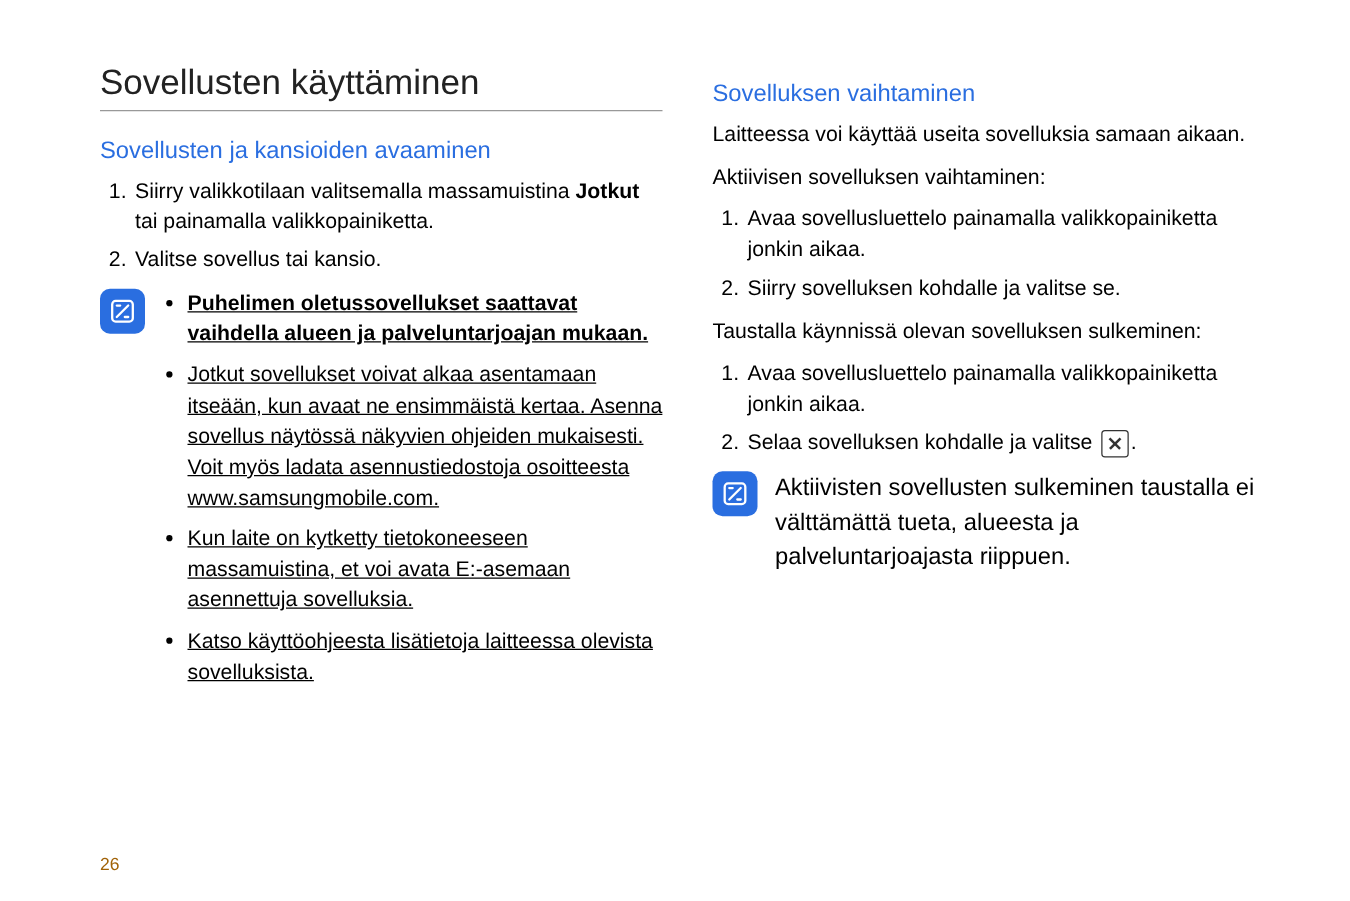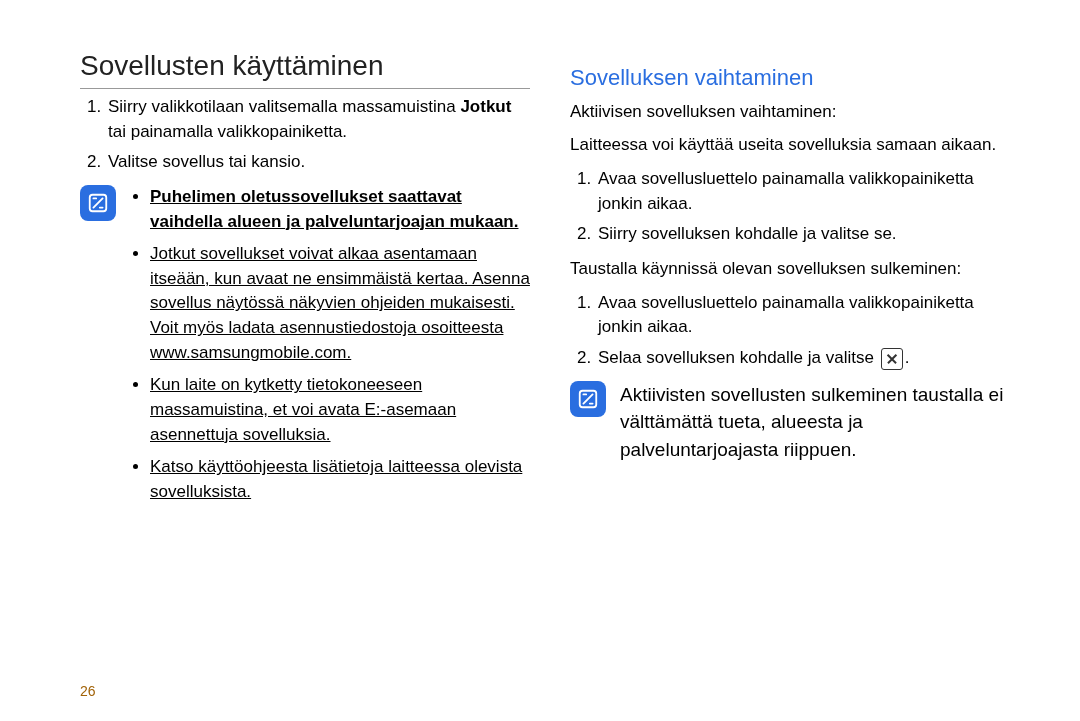--- a/index.html
+++ b/index.html
@@ -23,21 +23,21 @@
   }
   h1 {
     font-size: 28px;
     font-weight: 400;
     margin: 0 0 6px 0;
     padding-bottom: 6px;
     border-bottom: 1px solid #999;
     color: #222;
   }
   h2 {
-    font-size: 22px;
+    font-size: 19px;
     font-weight: 400;
     color: #2a6ee0;
     margin: 20px 0 8px 0;
     line-height: 1.25;
   }
   .right-col h2:first-child {
     margin-top: 14px;
   }
   p {
     font-size: 17px;
@@ -130,20 +130,21 @@
 </style>
 </head>
 <body>
 
 <div class="page-wrap">
 <div class="page">
 
   <div class="col">
     <h1>Sovellusten käyttäminen</h1>
 
+    <h2>Sovellusten ja kansioiden avaaminen</h2>
 
     <ol>
       <li>
         <span>Siirry valikkotilaan valitsemalla massamuistina </span><span class="bold-part">Jotkut</span><span> tai painamalla valikkopainiketta.</span>
       </li>
       <li>Valitse sovellus tai kansio.</li>
     </ol>
 
     <div class="note-block">
       <div class="note-icon">
@@ -157,22 +158,22 @@
         <li><span class="bold-part">Puhelimen oletussovellukset saattavat vaihdella alueen ja palveluntarjoajan mukaan.</span></li>
         <li>Jotkut sovellukset voivat alkaa asentamaan itseään, kun avaat ne ensimmäistä kertaa. Asenna sovellus näytössä näkyvien ohjeiden mukaisesti. Voit myös ladata asennustiedostoja osoitteesta www.samsungmobile.com.</li>
         <li>Kun laite on kytketty tietokoneeseen massamuistina, et voi avata E:-asemaan asennettuja sovelluksia.</li>
         <li>Katso käyttöohjeesta lisätietoja laitteessa olevista sovelluksista.</li>
       </ul>
     </div>
   </div>
 
   <div class="col right-col">
     <h2>Sovelluksen vaihtaminen</h2>
+    <p>Laitteessa voi käyttää useita sovelluksia samaan aikaan.</p>
     <p>Aktiivisen sovelluksen vaihtaminen:</p>
-    <p>Laitteessa voi käyttää useita sovelluksia samaan aikaan.</p>
     <ol>
       <li>Avaa sovellusluettelo painamalla valikkopainiketta jonkin aikaa.</li>
       <li>Siirry sovelluksen kohdalle ja valitse se.</li>
     </ol>
 
     <p>Taustalla käynnissä olevan sovelluksen sulkeminen:</p>
     <ol>
       <li>Avaa sovellusluettelo painamalla valikkopainiketta jonkin aikaa.</li>
       <li>
         <span>Selaa sovelluksen kohdalle ja valitse </span><span class="inline-icon close"></span><span>.</span>

